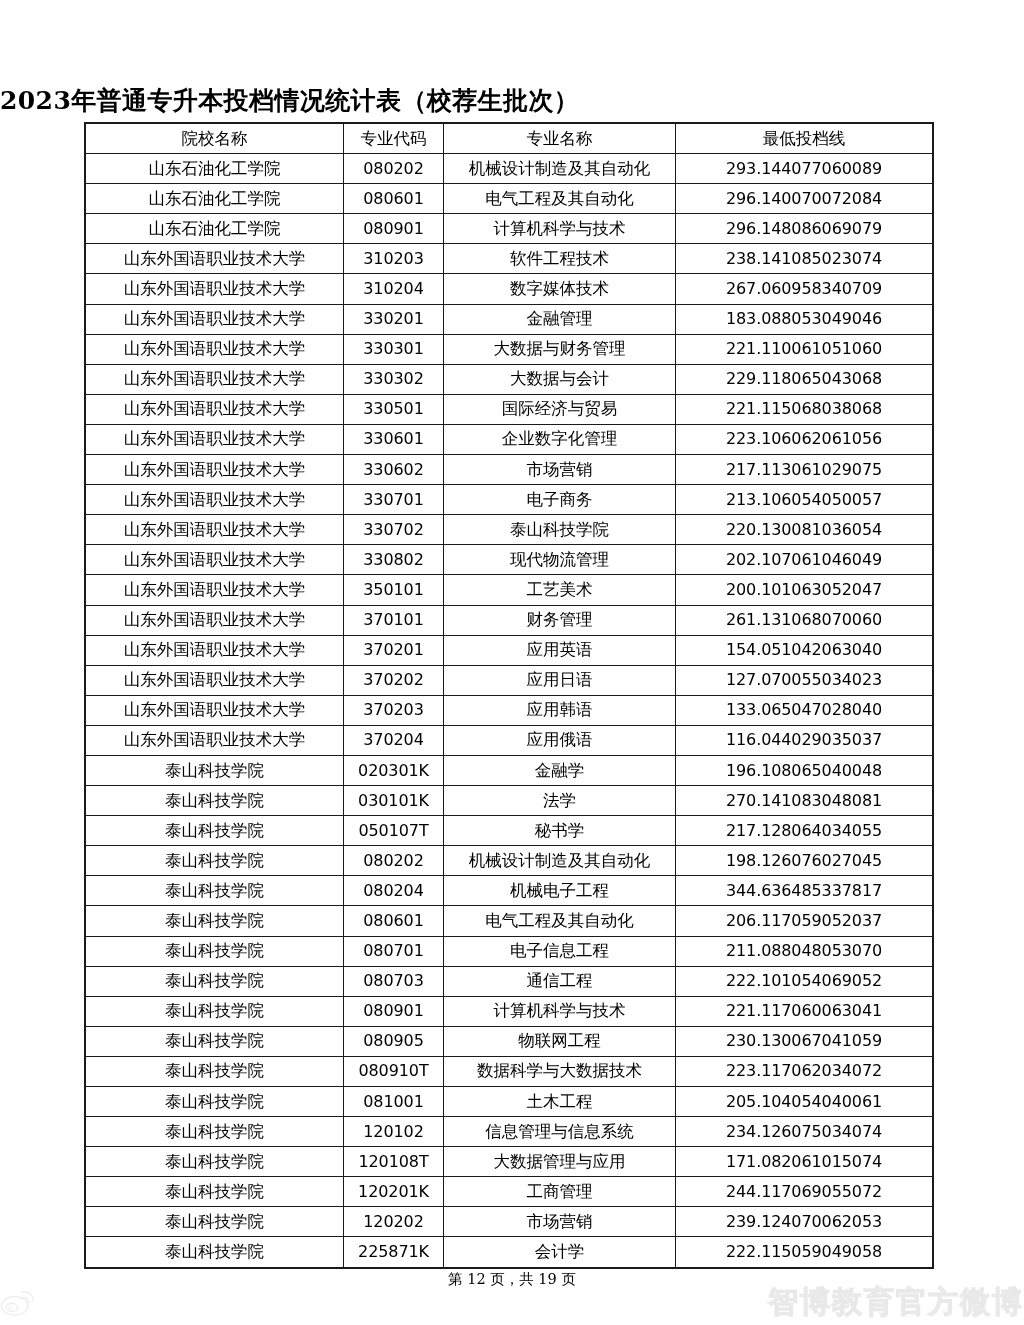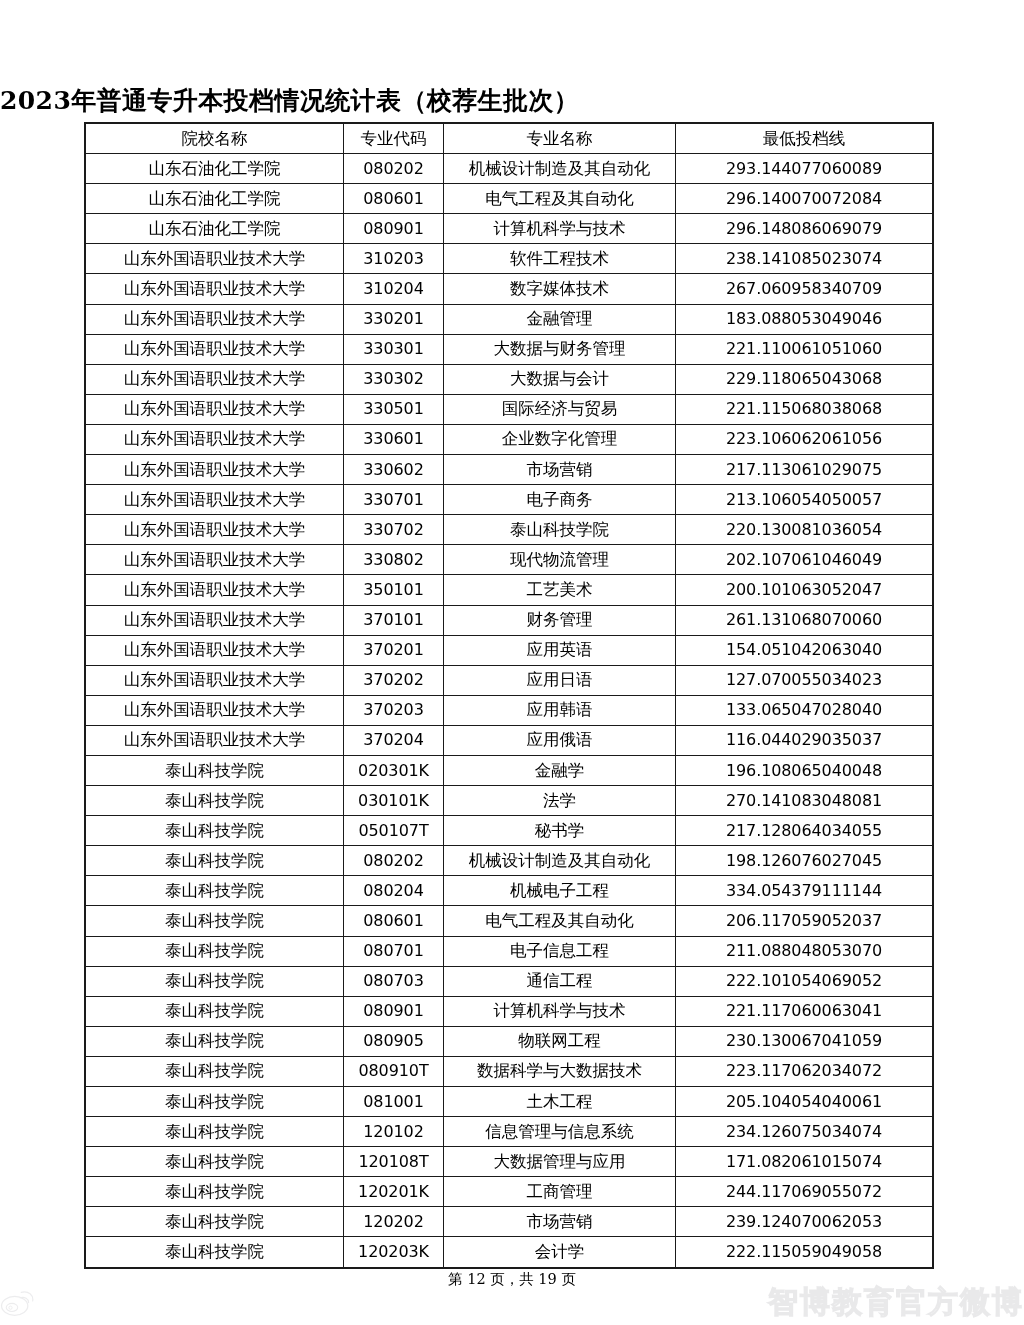--- a/index.html
+++ b/index.html
@@ -299,21 +299,21 @@
           <tr>
             <td class="name">泰山科技学院</td>
             <td class="code">080202</td>
             <td class="major">机械设计制造及其自动化</td>
             <td class="score">198.126076027045</td>
           </tr>
           <tr>
             <td class="name">泰山科技学院</td>
             <td class="code">080204</td>
             <td class="major">机械电子工程</td>
-            <td class="score">334.054379111144</td>
+            <td class="score">344.636485337817</td>
           </tr>
           <tr>
             <td class="name">泰山科技学院</td>
             <td class="code">080601</td>
             <td class="major">电气工程及其自动化</td>
             <td class="score">206.117059052037</td>
           </tr>
           <tr>
             <td class="name">泰山科技学院</td>
             <td class="code">080701</td>
@@ -369,21 +369,21 @@
             <td class="score">244.117069055072</td>
           </tr>
           <tr>
             <td class="name">泰山科技学院</td>
             <td class="code">120202</td>
             <td class="major">市场营销</td>
             <td class="score">239.124070062053</td>
           </tr>
           <tr>
             <td class="name">泰山科技学院</td>
-            <td class="code">120203K</td>
+            <td class="code">225871K</td>
             <td class="major">会计学</td>
             <td class="score">222.115059049058</td>
           </tr>
         </tbody>
     </table>
   </div>
 
   <div class="footer-page">第 12 页，共 19 页</div>
 
   <div class="watermark">

